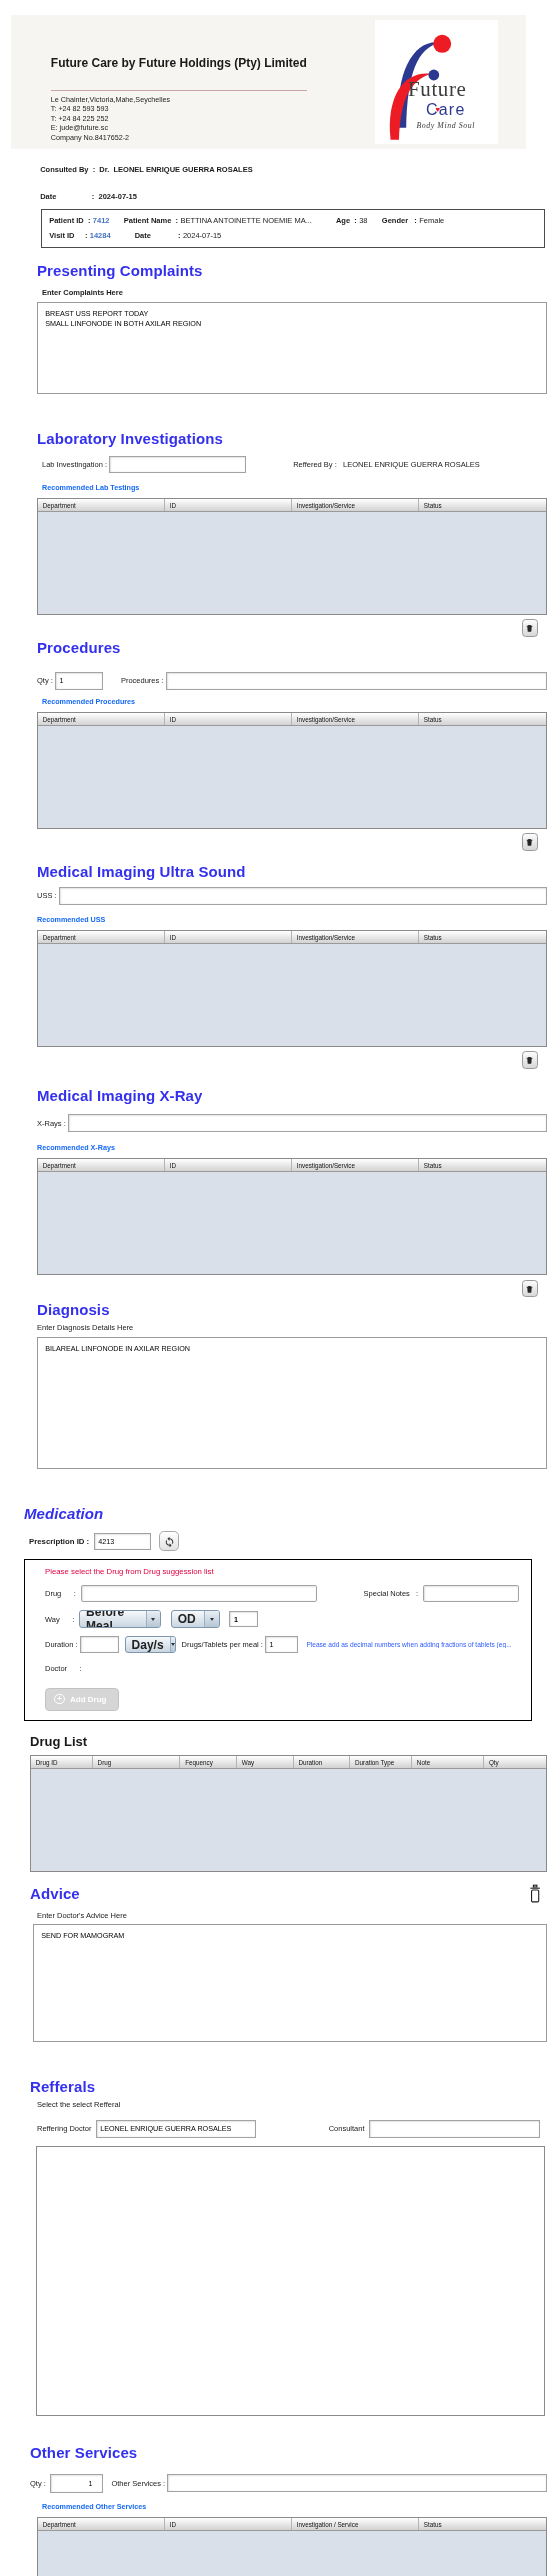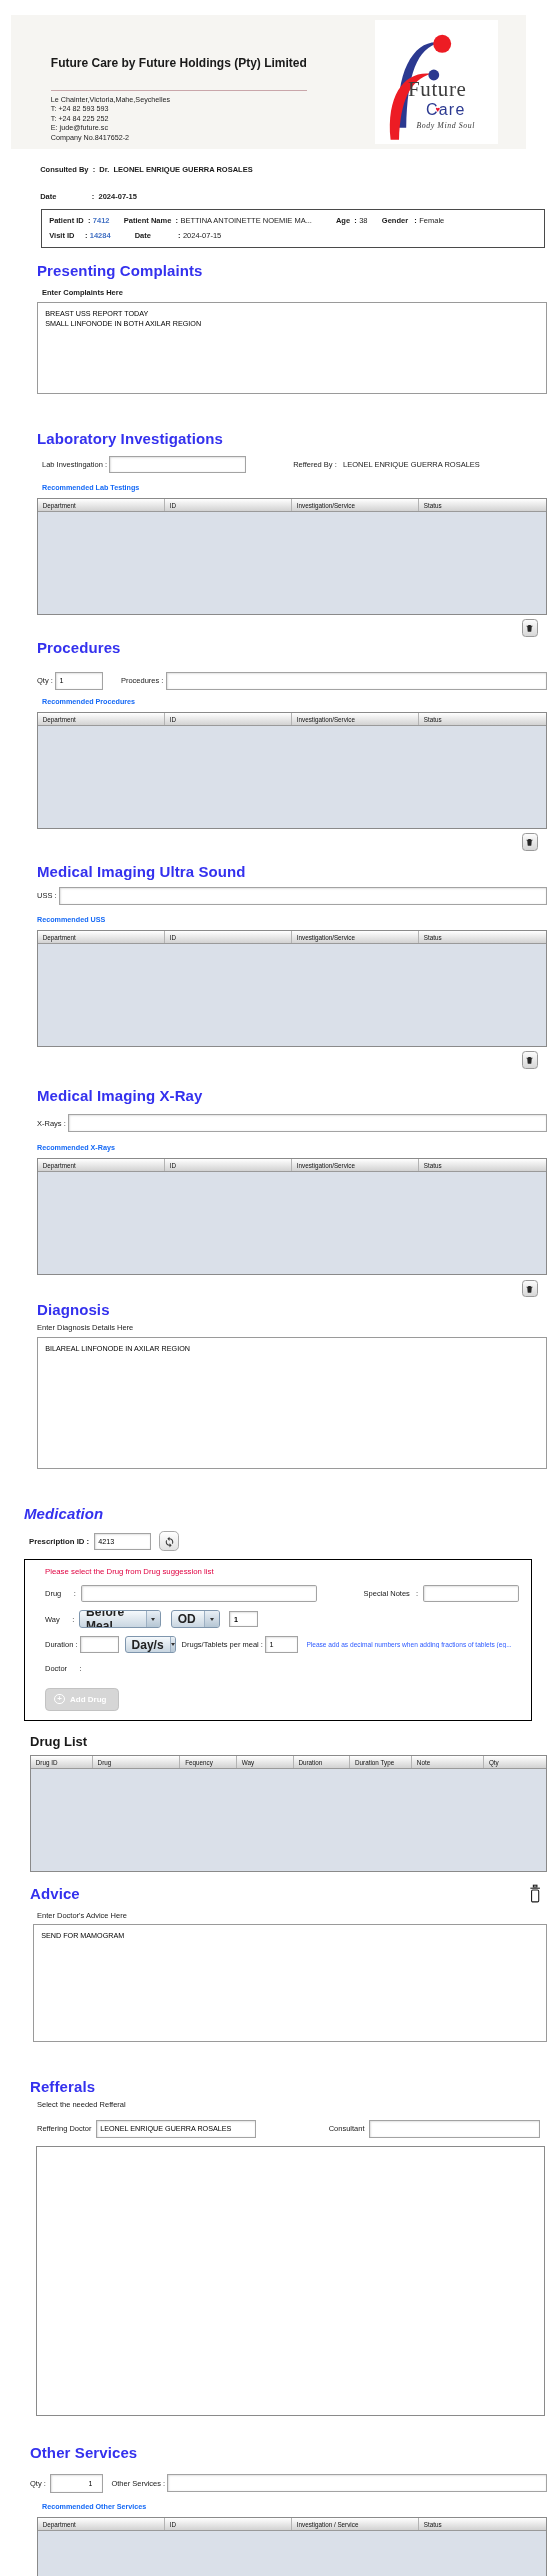--- a/index.html
+++ b/index.html
@@ -329,21 +329,21 @@
       <rect x="9" y="2" width="6" height="3"></rect>
       <line x1="4" y1="7" x2="20" y2="7"></line>
       <rect x="6" y="10" width="12" height="20" rx="2"></rect>
     </svg>
   </div>
 </div>
 <div class="sub-label-plain">Enter Doctor's Advice Here</div>
 <textarea class="area" style="height: 118px; margin-left: 33px; width: 514px;">SEND FOR MAMOGRAM</textarea>
 
 <div class="section-title ref-title">Refferals</div>
-<div class="sub-label-plain">Select the needed Refferal</div>
+<div class="sub-label-plain">Select the select Refferal</div>
 <div class="ref-row">
   <span class="lbl">Reffering Doctor  </span>
   <input class="box" style="width: 160px; height: 18px;" value="LEONEL ENRIQUE GUERRA ROSALES">
   <span class="lbl" style="margin-left:73px;">Consultant  </span>
   <input class="box" style="width: 171px; height: 18px;" value="">
 </div>
 <div class="ref-box"></div>
 
 <div class="section-title os-title">Other Services</div>
 <div class="os-row">

